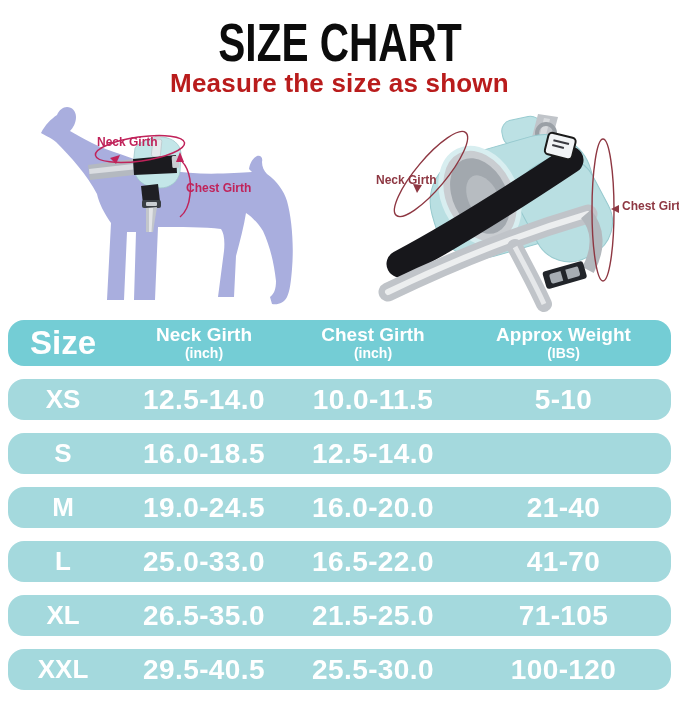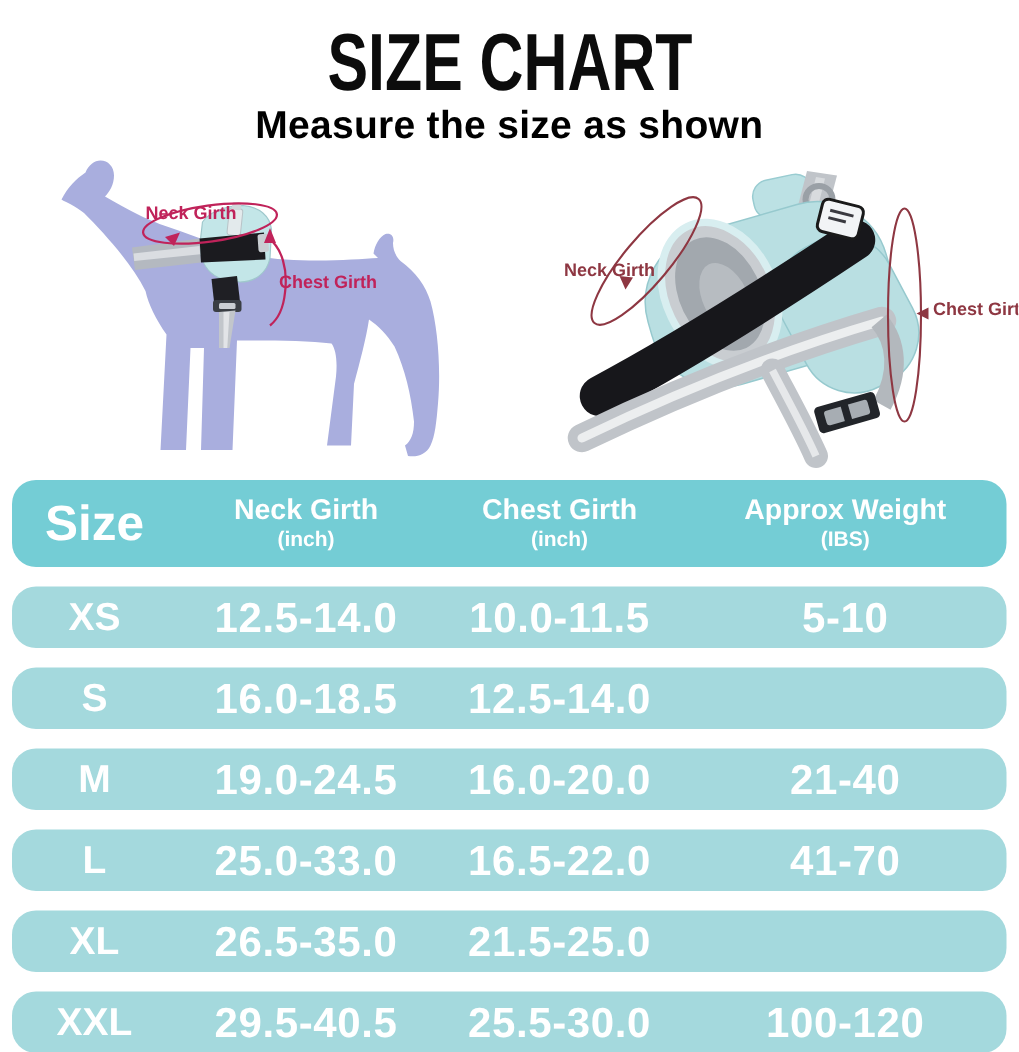--- a/index.html
+++ b/index.html
@@ -4,35 +4,35 @@
 <style>
   html,body{margin:0;padding:0;background:#ffffff;}
   .stage{position:relative;width:679px;height:701px;background:#ffffff;overflow:hidden;
          font-family:"Liberation Sans",sans-serif;margin-top:14px;}
   
   .title-wrap{position:absolute;top:0;left:0;width:679px;text-align:center;height:56px;}
   .title{display:inline-block;font-size:52px;line-height:56px;font-weight:800;color:#0c0c0c;
          letter-spacing:0px;transform:scaleX(0.78) scaleY(1.04);transform-origin:center;
          white-space:nowrap;}
   .subtitle{position:absolute;top:54px;left:0;width:679px;text-align:center;
-            font-size:26px;font-weight:700;color:#000000;letter-spacing:0.2px;}
+            font-size:26px;font-weight:700;color:#b91c1c;letter-spacing:0.2px;}
   
   .fig{position:absolute;top:88px;height:218px;}
   .fig-left{left:0;width:330px;}
   .fig-right{left:330px;width:349px;}
   .fig svg{position:absolute;left:0;top:0;}
   .anno{position:absolute;font-size:12px;font-weight:700;white-space:nowrap;}
   .anno-left{color:#c0235a;}
   .anno-right{color:#8e3742;}
   
   .size-table{position:absolute;left:8px;top:306px;width:663px;}
   .t-row{display:grid;grid-template-columns:110px 172px 166px 1fr;align-items:center;
          height:41px;border-radius:16px;background:#a4d9dd;margin-bottom:13px;
          color:#ffffff;text-align:center;}
-  .t-head{background:#74cdd5;height:58px;}
+  .t-head{background:#74cdd5;height:46px;}
   .c-size{font-size:26px;font-weight:700;}
   .t-head .c-size{font-size:33px;font-weight:700;}
   .col-h{line-height:1.1;font-weight:700;}
   .col-h .lbl{display:block;font-size:19px;}
   .col-h .unit{display:block;font-size:14px;}
   .c-val{font-size:28px;font-weight:700;letter-spacing:0.4px;text-align:center;}
 </style>
 </head>
 <body>
 
@@ -183,20 +183,21 @@
       <div class="c-size">L</div>
       <div class="c-val">25.0-33.0</div>
       <div class="c-val">16.5-22.0</div>
       <div class="c-val">41-70</div>
     </div>
 
     <div class="t-row">
       <div class="c-size">XL</div>
       <div class="c-val">26.5-35.0</div>
       <div class="c-val">21.5-25.0</div>
+      <div class="c-val">71-105</div>
     </div>
 
     <div class="t-row">
       <div class="c-size">XXL</div>
       <div class="c-val">29.5-40.5</div>
       <div class="c-val">25.5-30.0</div>
       <div class="c-val">100-120</div>
     </div>
 
   </div>

